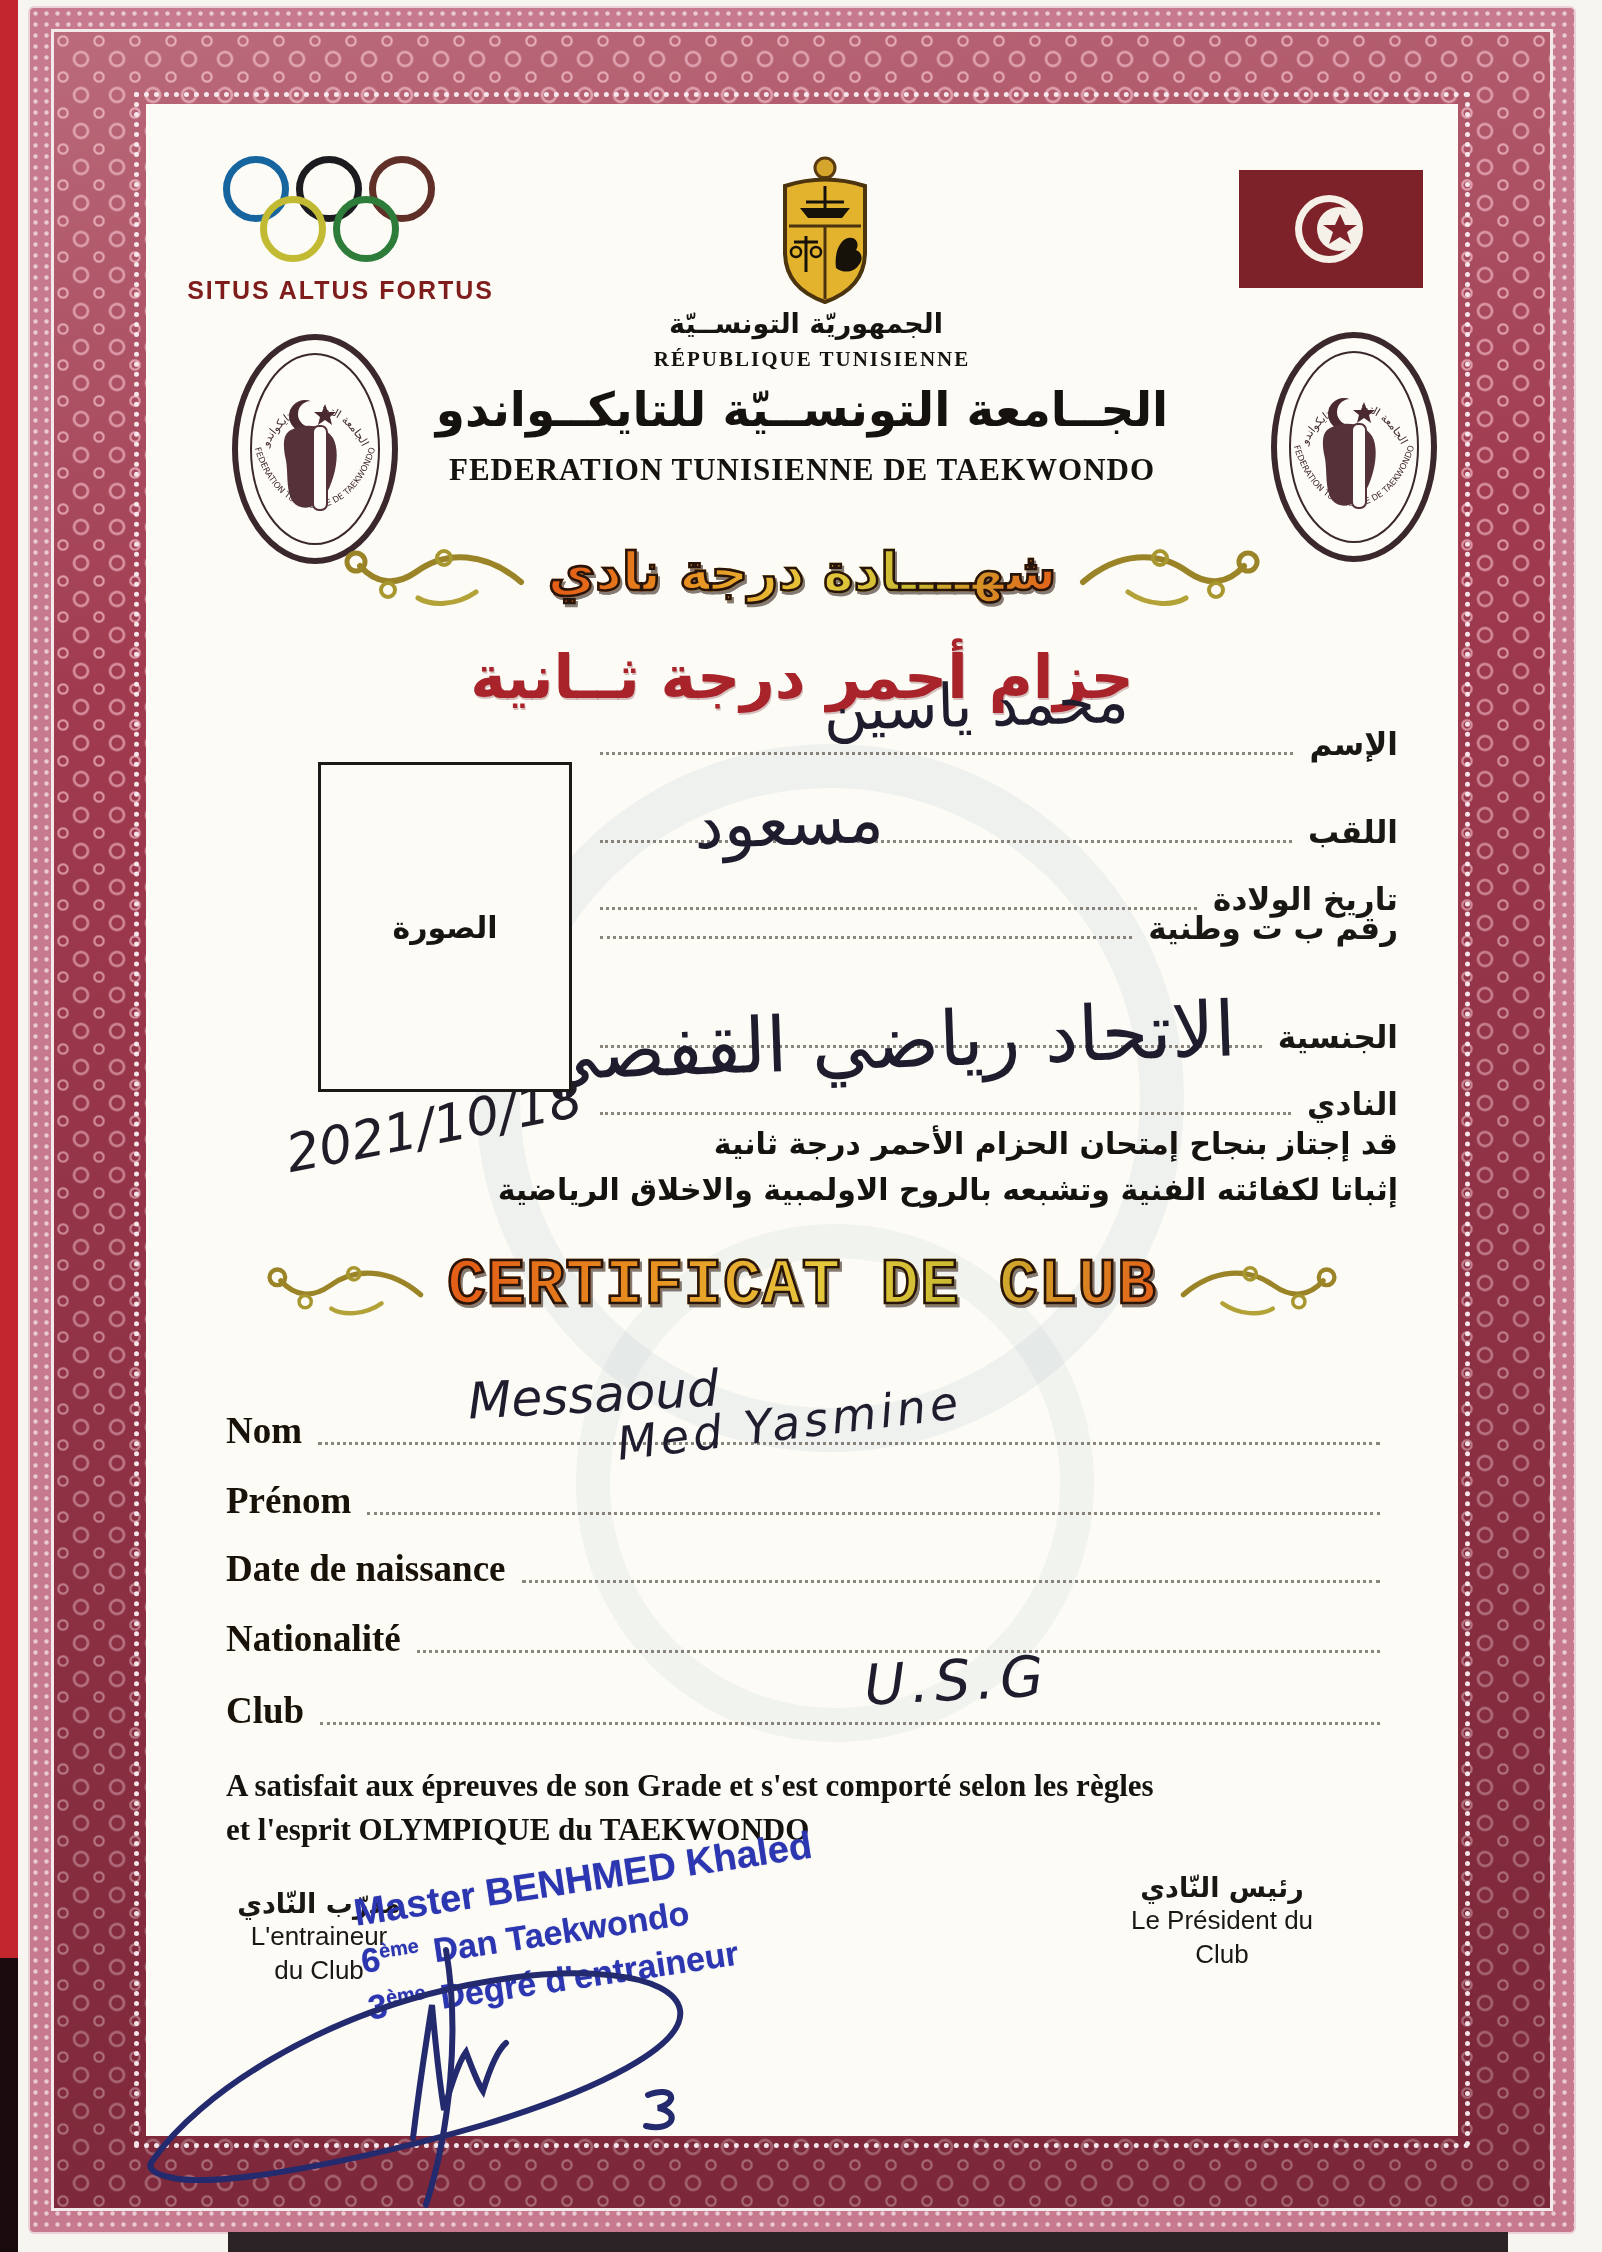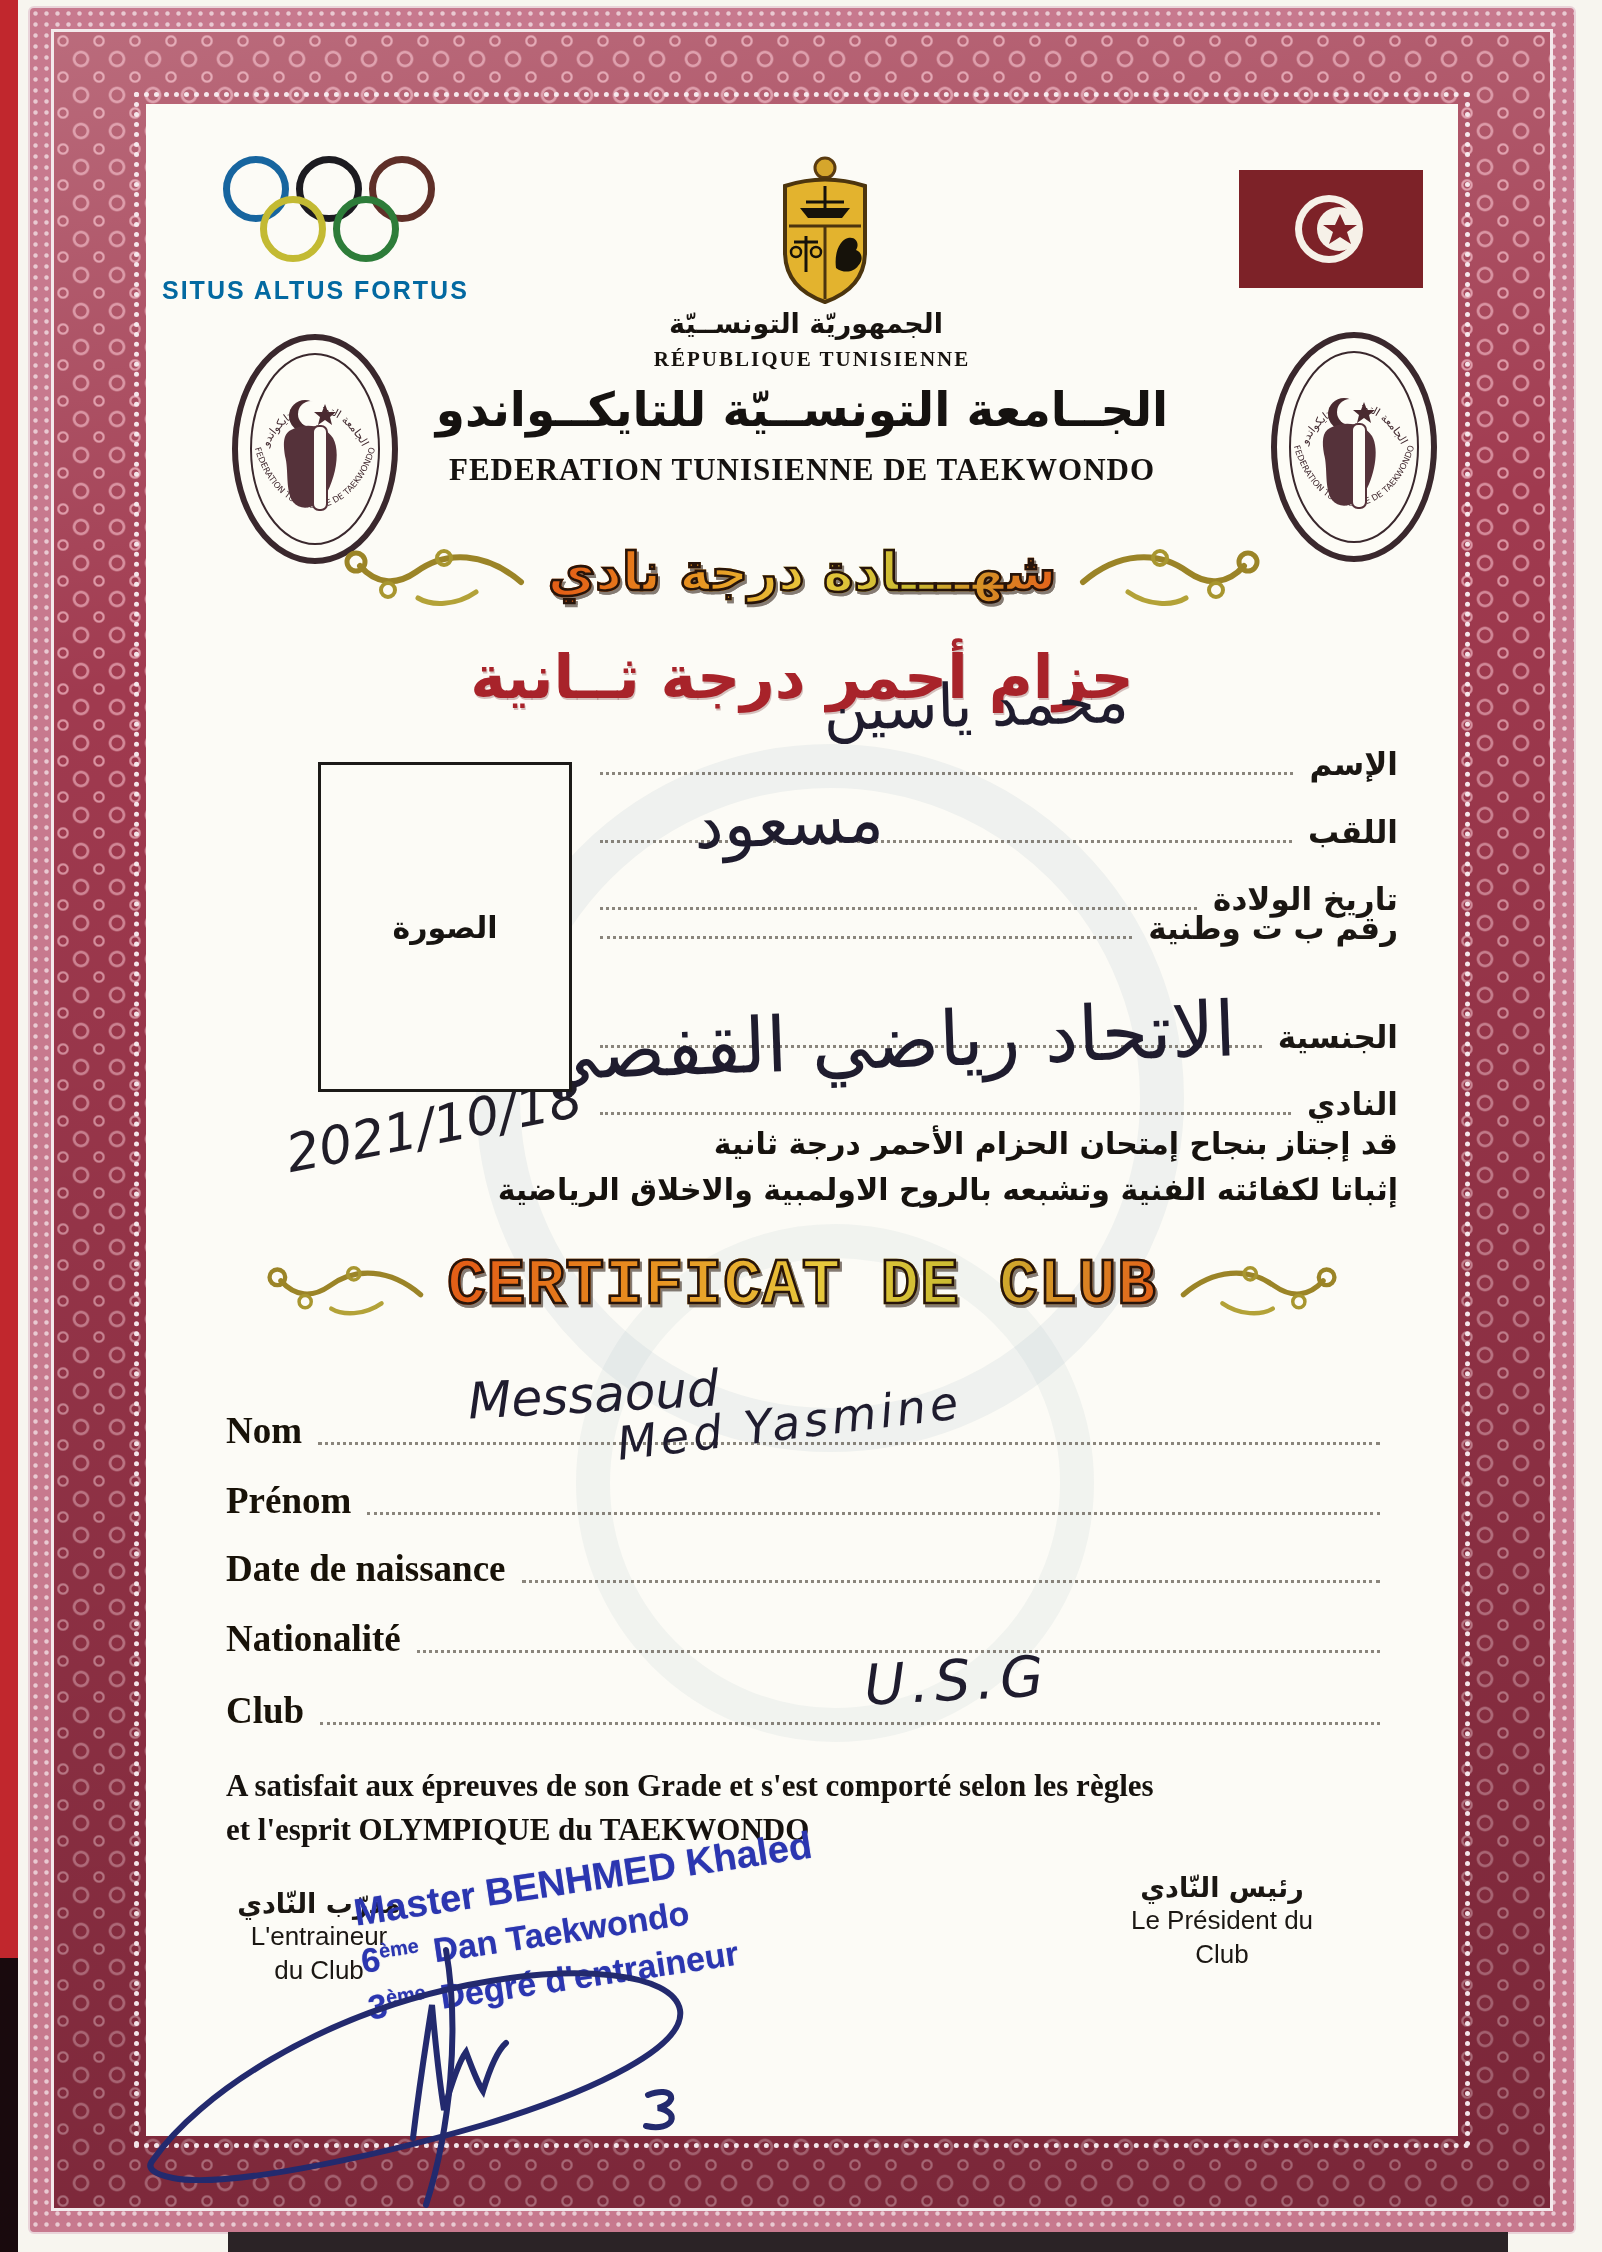--- a/index.html
+++ b/index.html
@@ -35,22 +35,22 @@
     background:#fcfbf6;
     outline:5px dotted rgba(250,239,243,.95);outline-offset:7px;
   }
   
   .wm{position:absolute;border-radius:50%;pointer-events:none;}
   .wm1{left:330px;top:640px;width:620px;height:620px;border:44px solid rgba(125,158,178,.10);}
   .wm2{left:430px;top:1120px;width:450px;height:450px;border:34px solid rgba(120,150,170,.08);}
   
   .rings{position:absolute;left:77px;top:52px;width:212px;height:108px;}
   .ring{position:absolute;width:52px;height:52px;border-radius:50%;border:7px solid;}
-  .motto{position:absolute;left:16px;top:172px;width:322px;text-align:left;
-    font:bold 25px "Liberation Sans",sans-serif;letter-spacing:2px;color:#0369a1;}
+  .motto{position:absolute;left:26px;top:172px;width:322px;text-align:right;
+    font:bold 25px "Liberation Sans",sans-serif;letter-spacing:2px;color:#7f1d1d;}
   .coat{position:absolute;left:630px;top:52px;}
   .republic-ar{position:absolute;left:455px;top:204px;width:410px;text-align:center;direction:rtl;
     font:bold 27px "DejaVu Sans",sans-serif;color:#17130f;}
   .republic-fr{position:absolute;left:461px;top:243px;width:410px;text-align:center;
     font:bold 21px "Liberation Serif",serif;letter-spacing:2px;color:#17130f;}
   .flag{position:absolute;left:1093px;top:66px;}
   .seal{position:absolute;}
   .seal-left{left:83px;top:226px;}
   .seal-right{left:1122px;top:224px;}
   .federation-ar{position:absolute;left:160px;right:160px;top:278px;text-align:center;direction:rtl;
@@ -70,21 +70,21 @@
   }
   .title1-text{font-size:52px;direction:rtl;font-family:"DejaVu Sans",sans-serif;}
   .title2{position:absolute;left:0;right:0;top:538px;text-align:center;direction:rtl;
     font:bold 60px "DejaVu Sans",sans-serif;color:#a8232a;text-shadow:1px 2px 0 rgba(90,10,14,.25);}
   .cert-title-row{top:1146px;}
   .cert-title-text{font-size:64px;letter-spacing:1px;font-family:Liberation Mono, monospace;}
   
   .ar-row{position:absolute;right:60px;left:438px;height:42px;display:flex;align-items:flex-end;direction:rtl;}
   .ar-row .lbl{font:bold 31px "DejaVu Sans",sans-serif;color:#1b1713;white-space:nowrap;}
   .dotline{flex:1;border-bottom:3px dotted #5f584e;opacity:.72;margin:0 16px 7px 16px;height:0;}
-  .ar-r1{top:636px;} .ar-r2{top:704px;} .ar-r3{top:771px;} .ar-r4{top:800px;} .ar-r5{top:909px;} .ar-r6{top:976px;}
+  .ar-r1{top:616px;} .ar-r2{top:704px;} .ar-r3{top:771px;} .ar-r4{top:800px;} .ar-r5{top:909px;} .ar-r6{top:976px;}
   .fr-row{position:absolute;left:80px;right:62px;height:46px;display:flex;align-items:flex-end;}
   .fr-row .lbl{font:bold 37px "Liberation Serif",serif;color:#181208;white-space:nowrap;}
   .fr-r1{top:1302px;} .fr-r2{top:1372px;} .fr-r3{top:1440px;} .fr-r4{top:1510px;} .fr-r5{top:1582px;}
   
   .hand{position:absolute;color:#1f1c2e;white-space:nowrap;}
   .hand-ar{font-family:"DejaVu Sans",sans-serif;direction:rtl;}
   .hw-name{left:600px;top:566px;width:460px;text-align:center;font-size:60px;transform:rotate(-1.5deg);}
   .hw-surname{left:548px;top:680px;font-size:66px;transform:rotate(-2deg);}
   .hw-club{left:420px;top:892px;width:670px;text-align:center;font-size:76px;transform:rotate(-2deg);}
   .hw-date{left:138px;top:992px;font-style:italic;font-size:52px;transform:rotate(-11deg);color:#201d28;}

